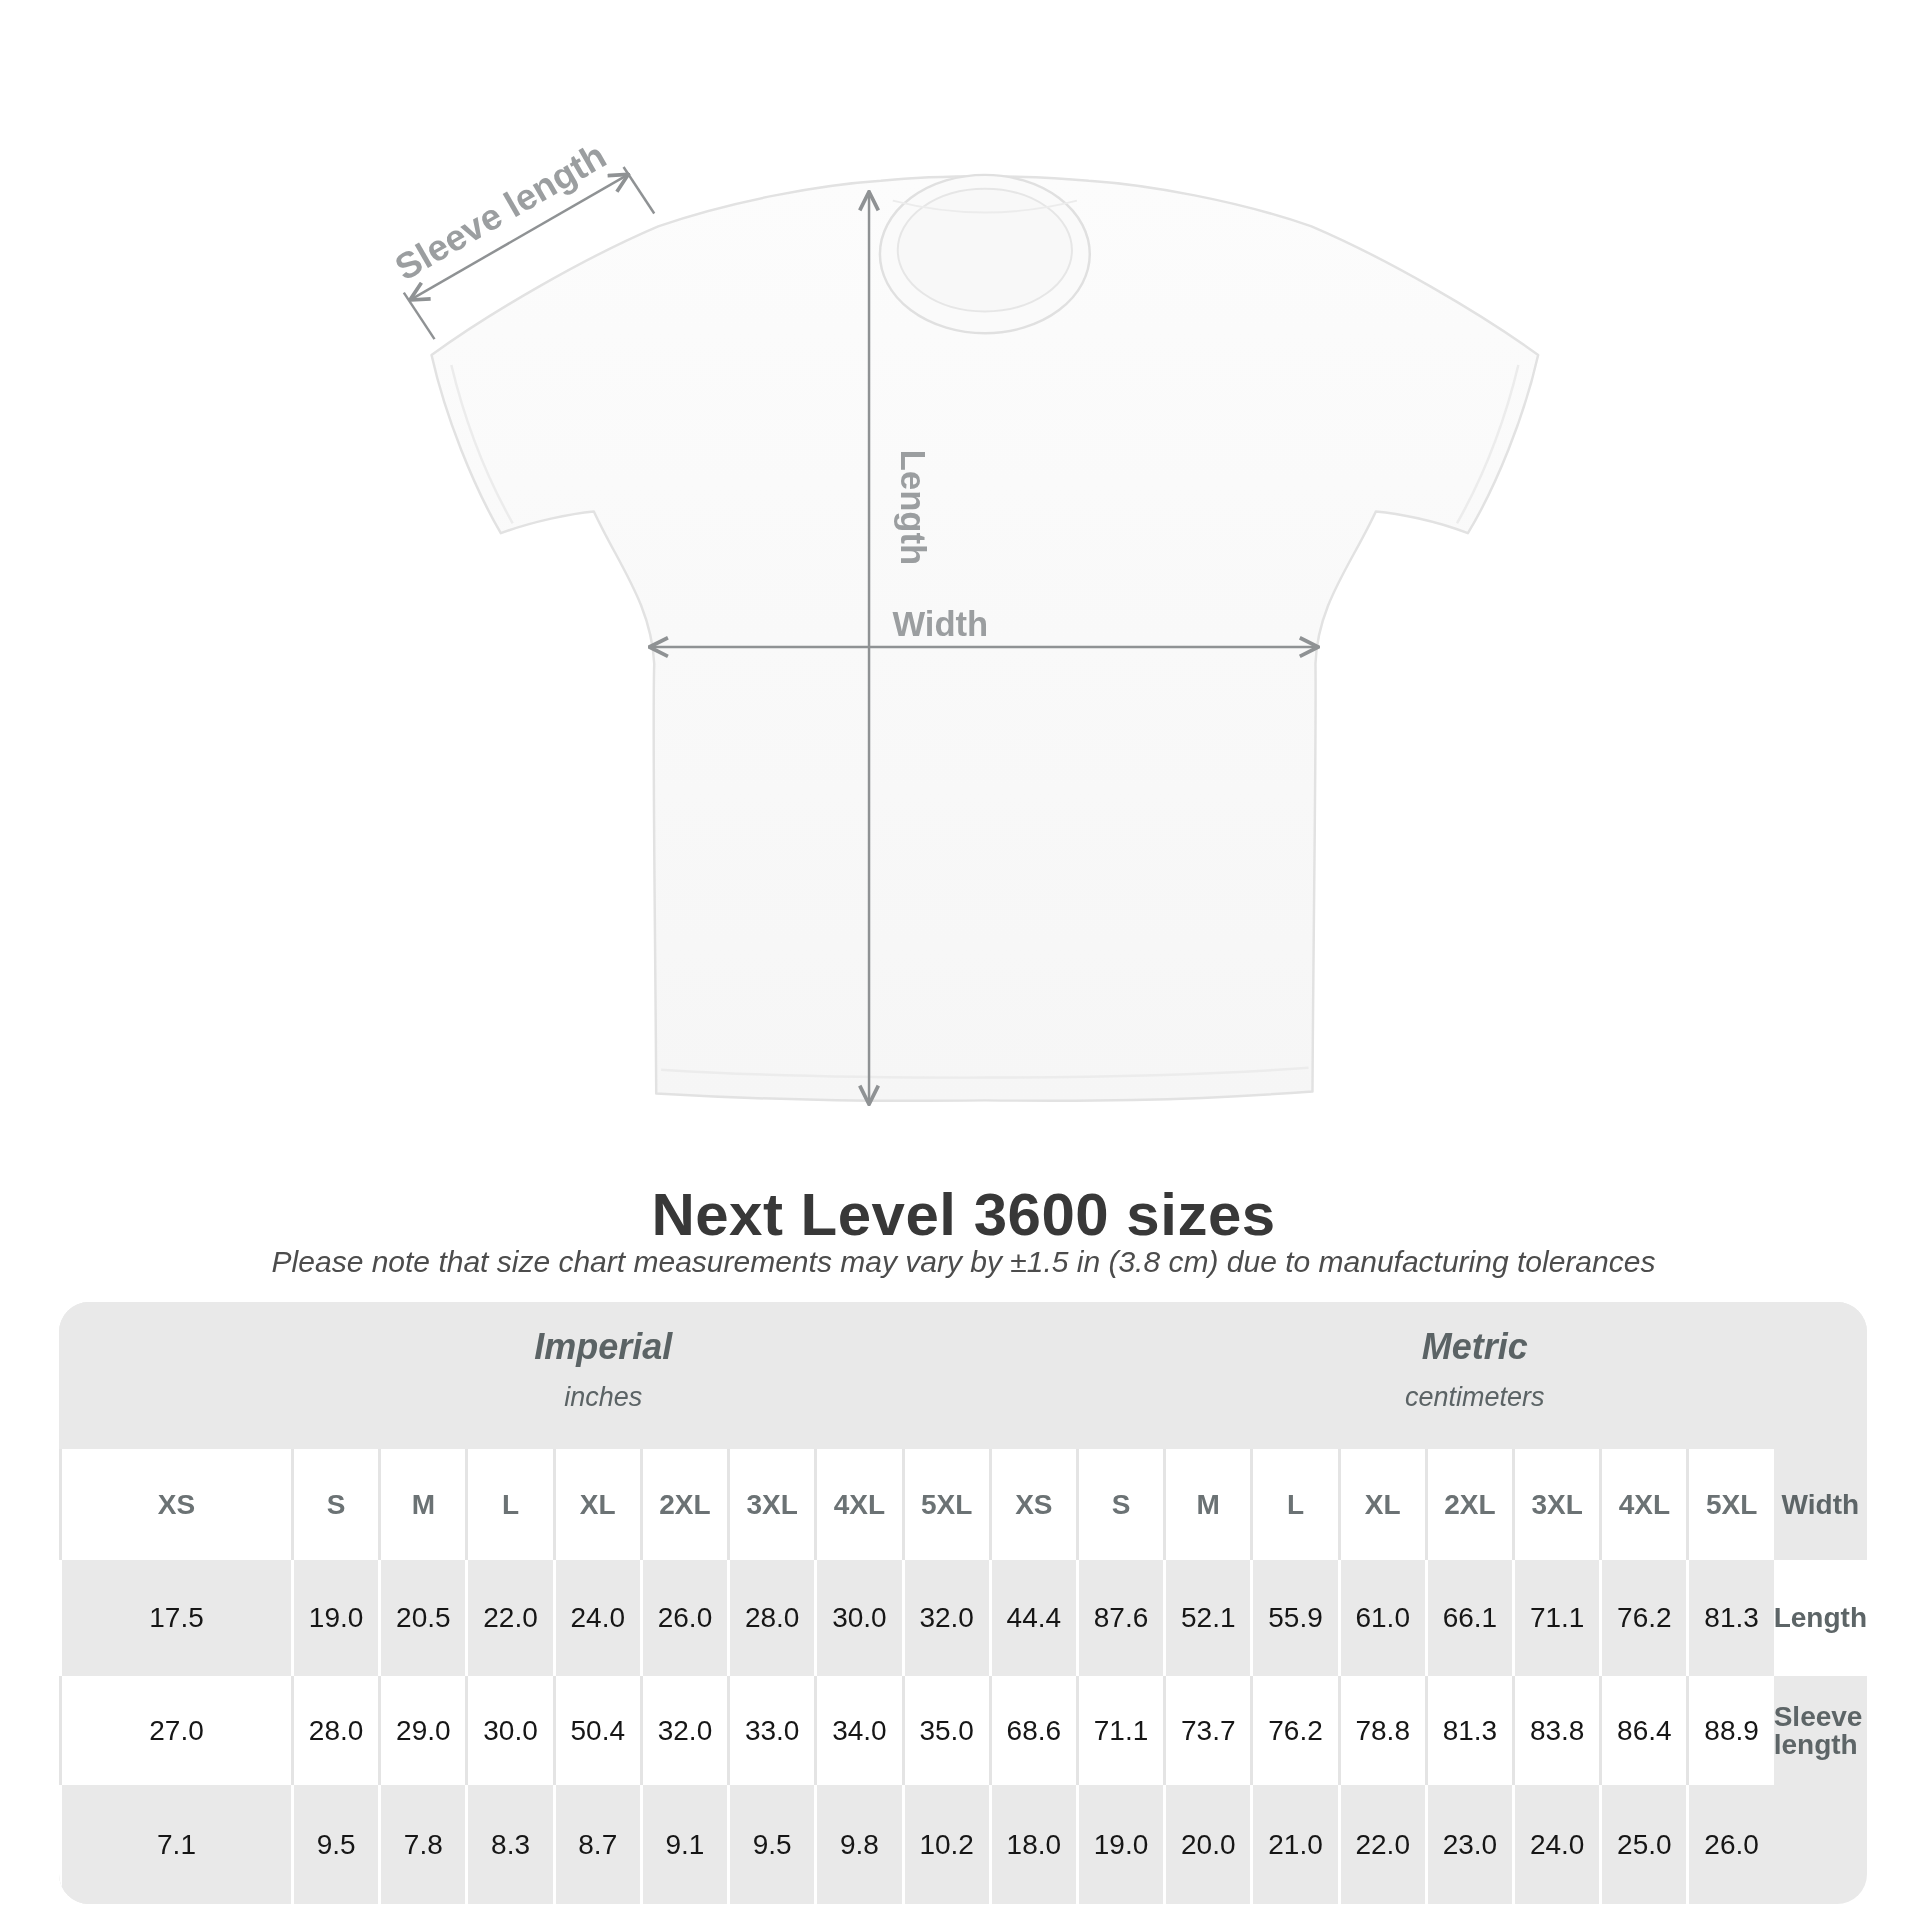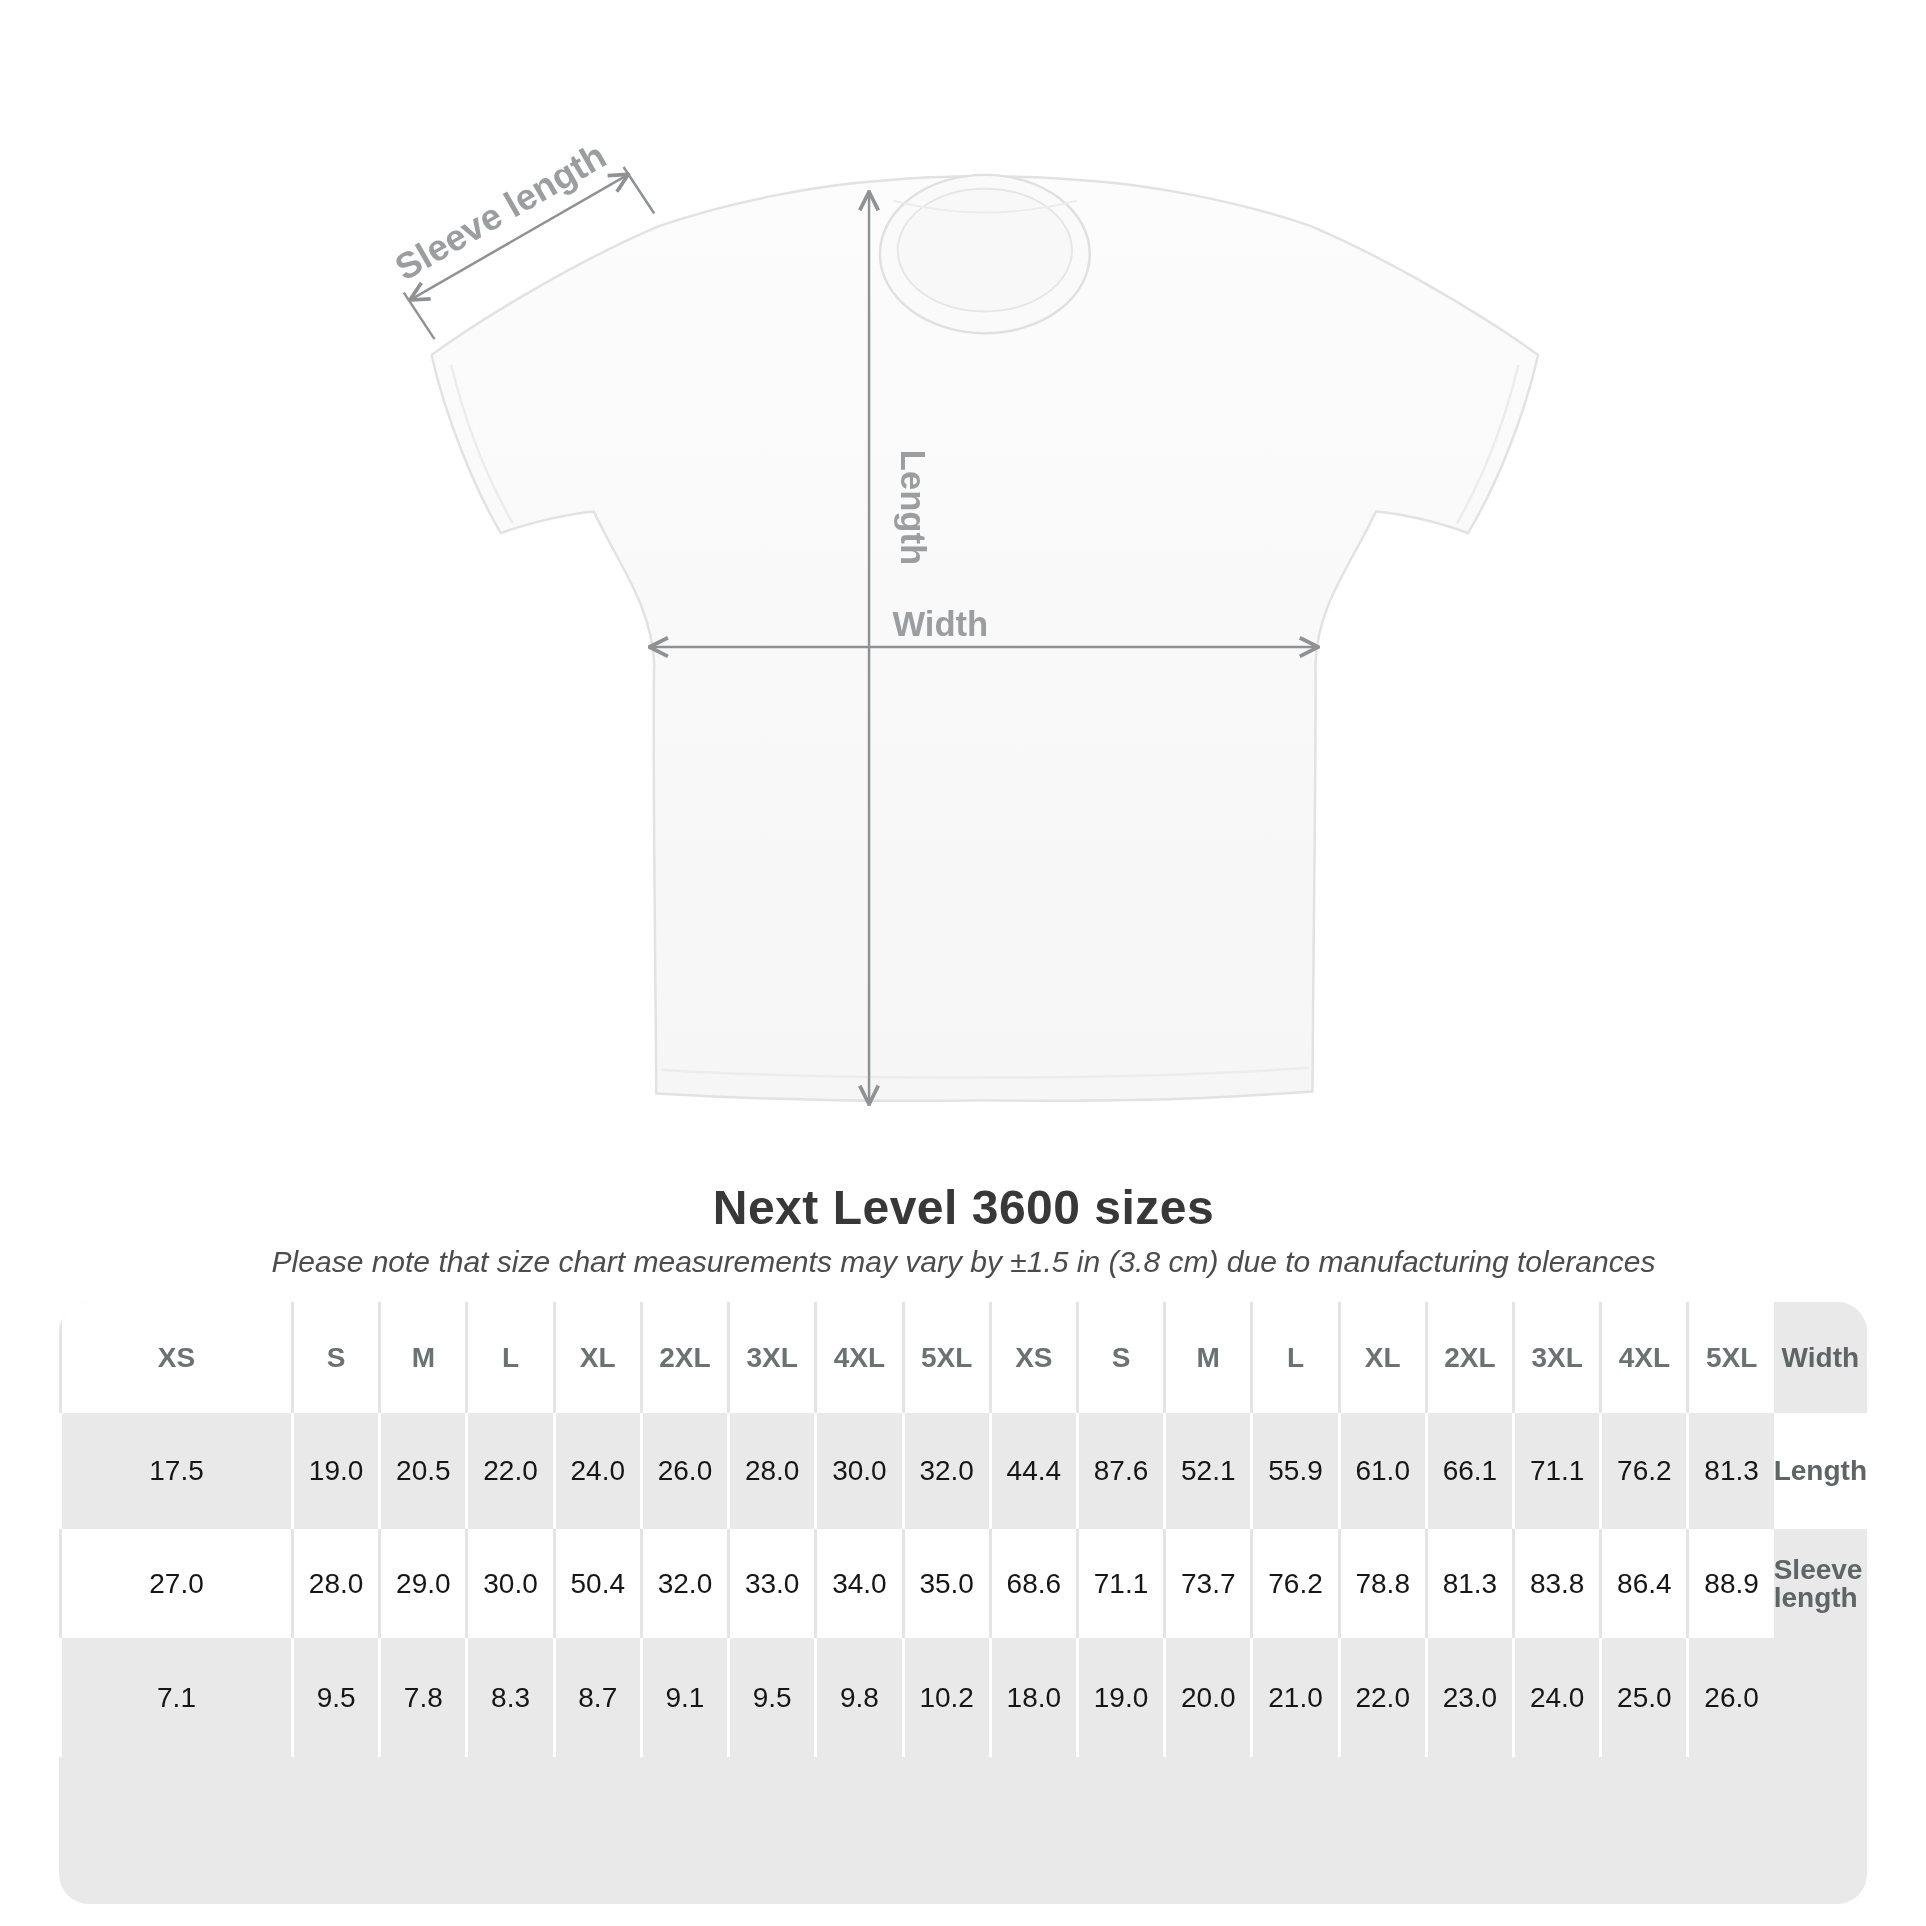--- a/index.html
+++ b/index.html
@@ -6,21 +6,21 @@
   .page{position:relative;width:1927px;height:1927px;background:#ffffff;overflow:hidden;
         font-family:"Liberation Sans",sans-serif;}
 
   
   .diagram{position:absolute;left:386px;top:129px;width:1168px;height:1040px;}
   .diagram svg{display:block;width:100%;height:100%;}
   .dim-label{font-family:"Liberation Sans",sans-serif;font-weight:bold;fill:#9b9ea0;}
 
   
   .title{position:absolute;left:0;top:1180px;width:100%;text-align:center;
-         font-size:48px;font-weight:bold;color:#383838;letter-spacing:0.5px;}
+         font-size:60px;font-weight:bold;color:#383838;letter-spacing:0.5px;}
   .subtitle{position:absolute;left:0;top:1245px;width:100%;text-align:center;
             font-style:italic;font-size:30px;color:#4c4c4c;}
 
   
   .table-wrap{position:absolute;left:59px;top:1302px;width:1808px;height:602px;
               background:#e9e9e9;border-radius:30px;overflow:hidden;}
   .group-header{position:relative;height:147px;background:#e9e9e9;}
   .group{position:absolute;top:24px;transform:translateX(-50%);text-align:center;color:#5b6365;}
   .group-imperial{left:30.1%;}
   .group-metric{left:78.3%;}
@@ -99,20 +99,30 @@
       <text class="dim-label" font-size="37" text-anchor="middle" transform="translate(122,94) rotate(-30)">Sleeve length</text>
       <text class="dim-label" font-size="35" text-anchor="middle" transform="translate(520,382) rotate(90)">Length</text>
       <text class="dim-label" font-size="35" text-anchor="middle" x="560" y="512">Width</text>
     </svg>
   </div>
 
   <div class="title">Next Level 3600 sizes</div>
   <div class="subtitle">Please note that size chart measurements may vary by ±1.5 in (3.8 cm) due to manufacturing tolerances</div>
 
   <section class="table-wrap">
+    <div class="group-header">
+      <div class="group group-imperial">
+        <div class="group-name">Imperial</div>
+        <div class="group-unit">inches</div>
+      </div>
+      <div class="group group-metric">
+        <div class="group-name">Metric</div>
+        <div class="group-unit">centimeters</div>
+      </div>
+    </div>
     <div class="grid" id="size-grid">
         <div class="cell size-head row-white">XS</div>
         <div class="cell size-head row-white">S</div>
         <div class="cell size-head row-white">M</div>
         <div class="cell size-head row-white">L</div>
         <div class="cell size-head row-white">XL</div>
         <div class="cell size-head row-white">2XL</div>
         <div class="cell size-head row-white">3XL</div>
         <div class="cell size-head row-white">4XL</div>
         <div class="cell size-head row-white">5XL</div>

